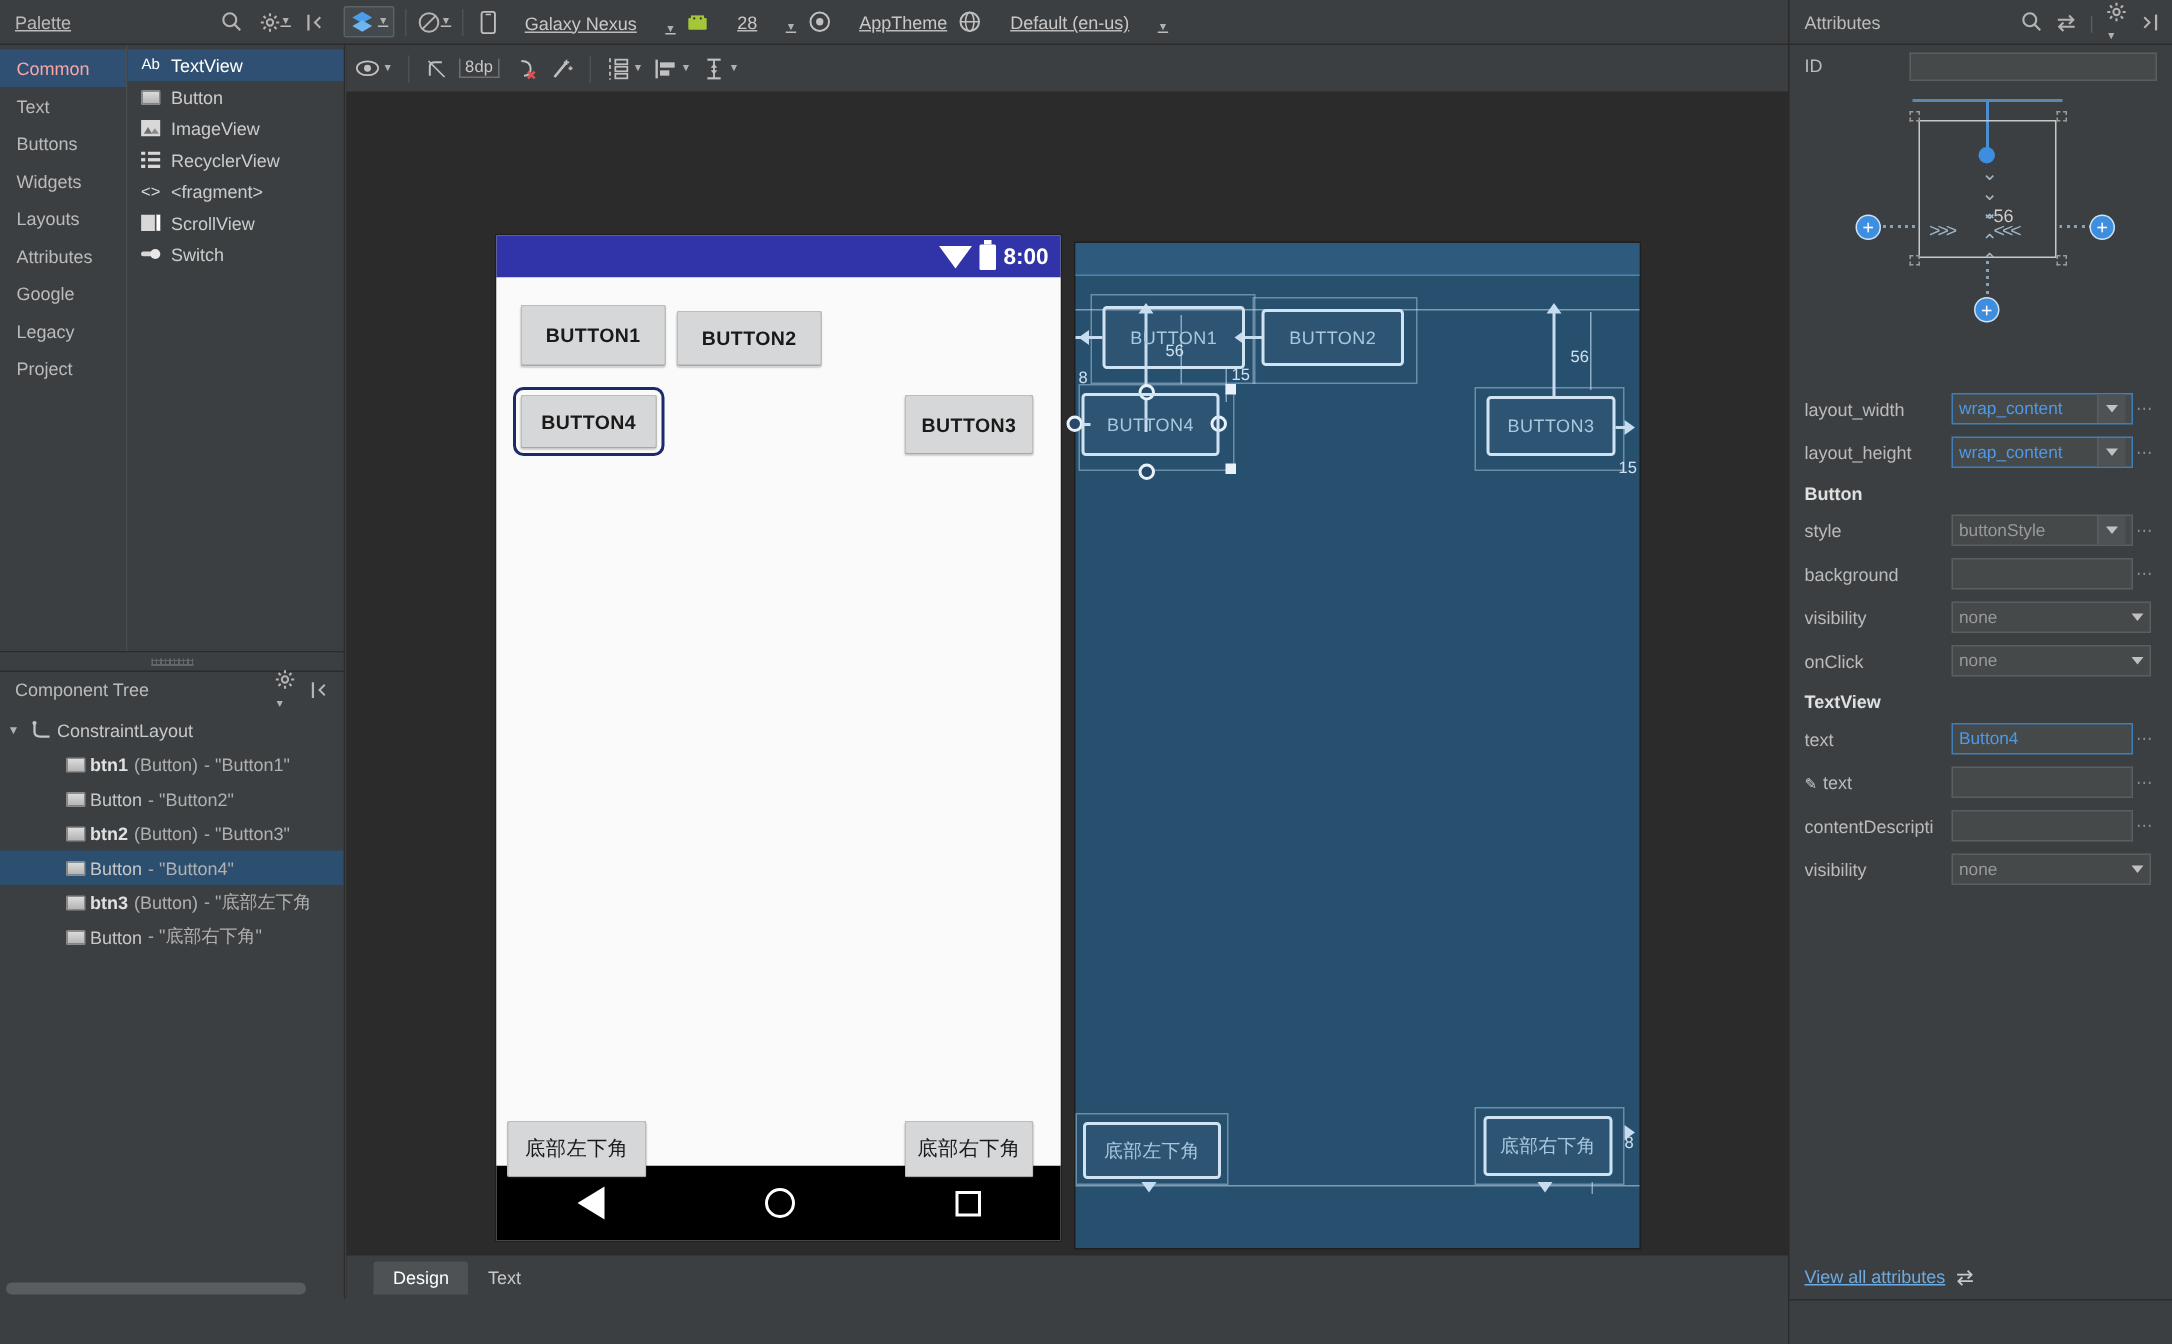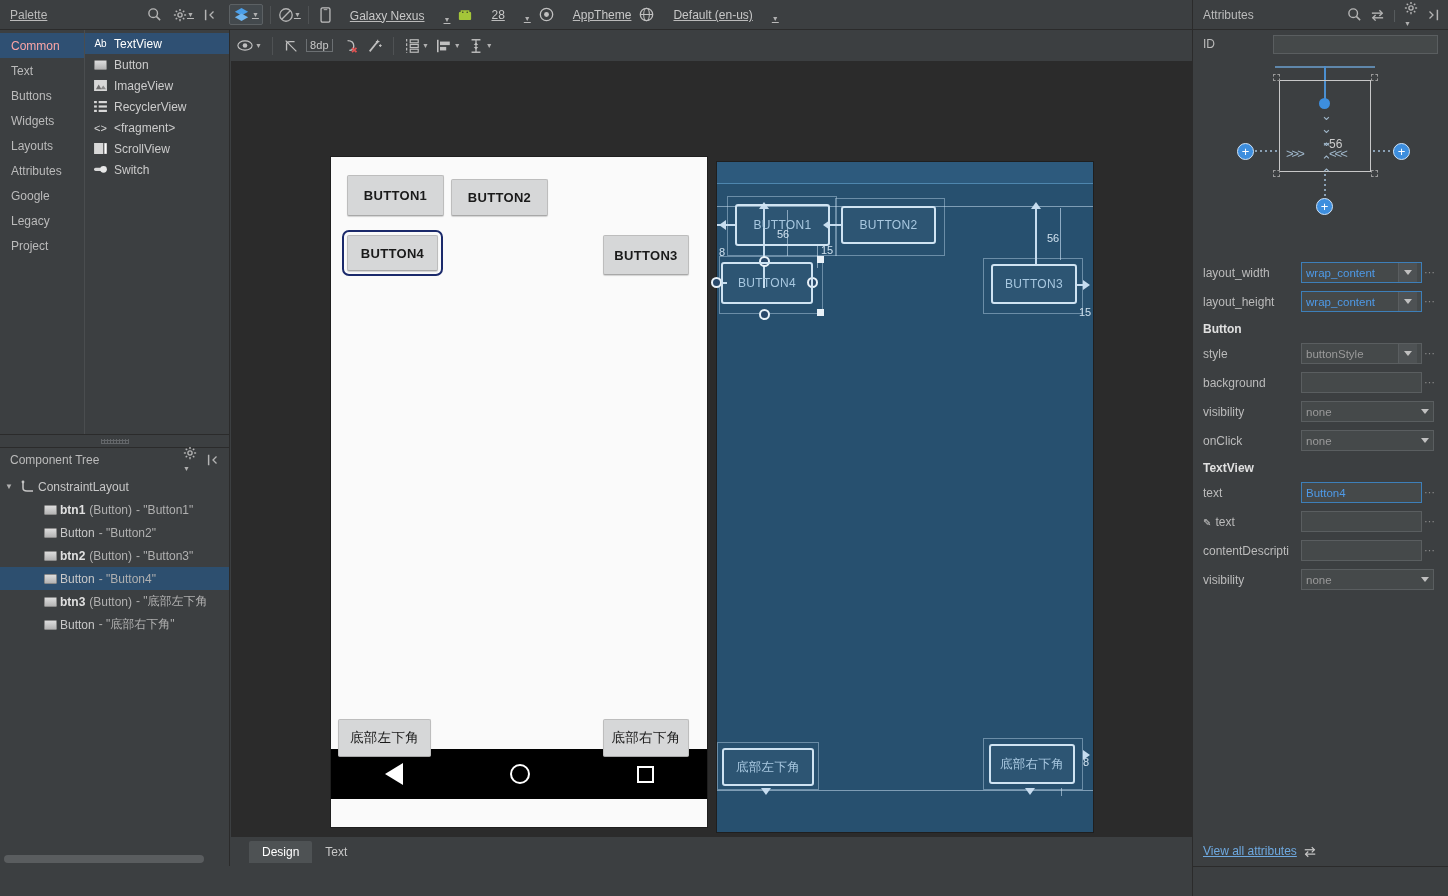--- a/index.html
+++ b/index.html
@@ -636,20 +636,25 @@
             <polygon points="9,5 6.5,8 11.5,8" fill="#c0c0c0"></polygon>
             <polygon points="9,13 6.5,10 11.5,10" fill="#c0c0c0"></polygon>
           </svg>
         <span class="chev">▼</span>
       </span>
     </div>
 
     <div class="canvas">
 
       <div class="phone">
+        <div class="statusbar">
+          <span class="wifi"></span>
+          <span class="batt"></span>
+          <span class="clock">8:00</span>
+        </div>
 
         <div class="phone-body">
           <div class="mbtn" style="left:16px;top:18px;width:97px;height:41px;">BUTTON1</div>
           <div class="mbtn" style="left:120px;top:22px;width:97px;height:37px;">BUTTON2</div>
           <div class="mbtn selected" style="left:16px;top:78px;width:91px;height:36px;">BUTTON4</div>
           <div class="mbtn" style="left:272px;top:78px;width:86px;height:40px;">BUTTON3</div>
           <div class="mbtn cjk" style="left:7px;top:562px;width:93px;height:38px;">底部左下角</div>
           <div class="mbtn cjk" style="left:272px;top:562px;width:86px;height:38px;">底部右下角</div>
         </div>
 

